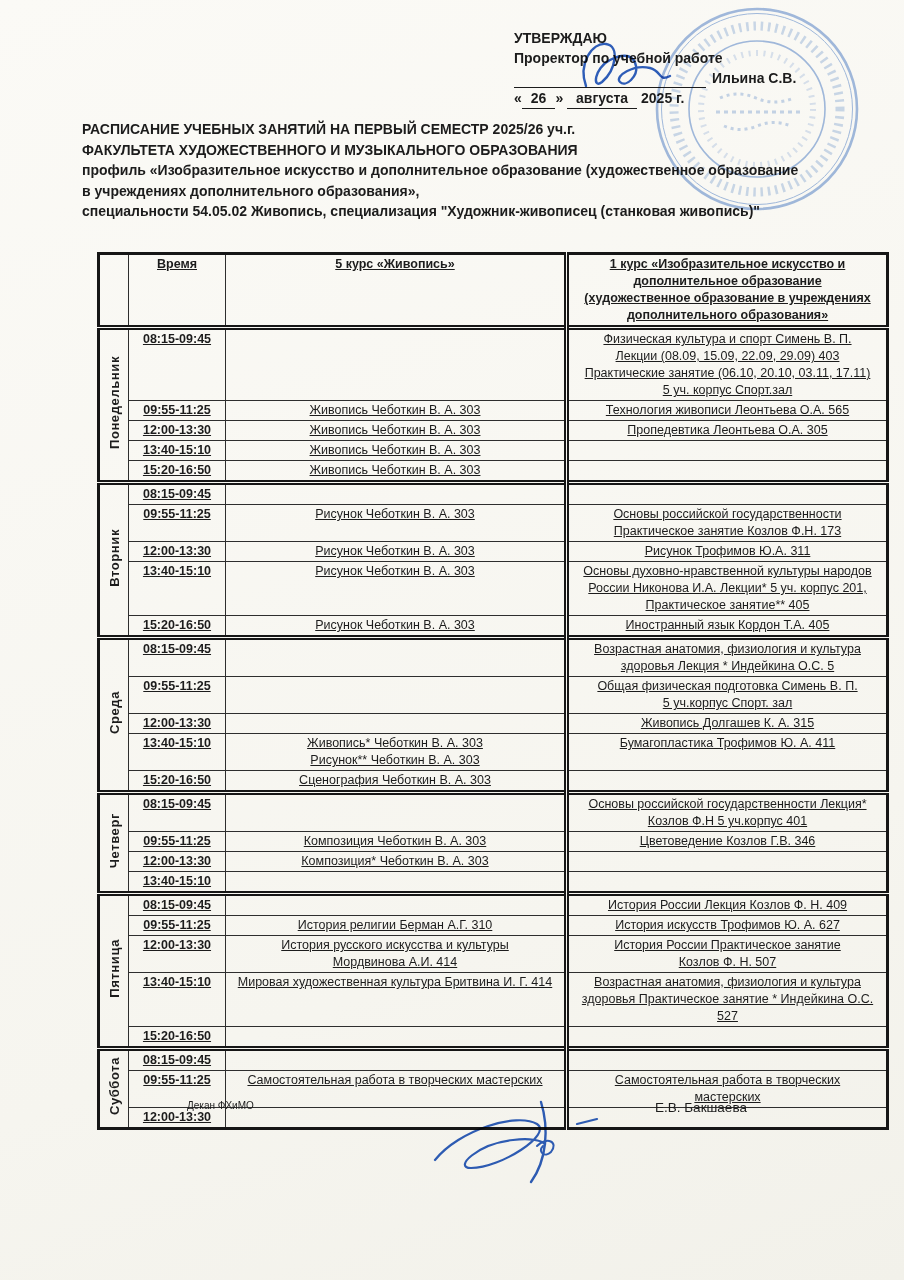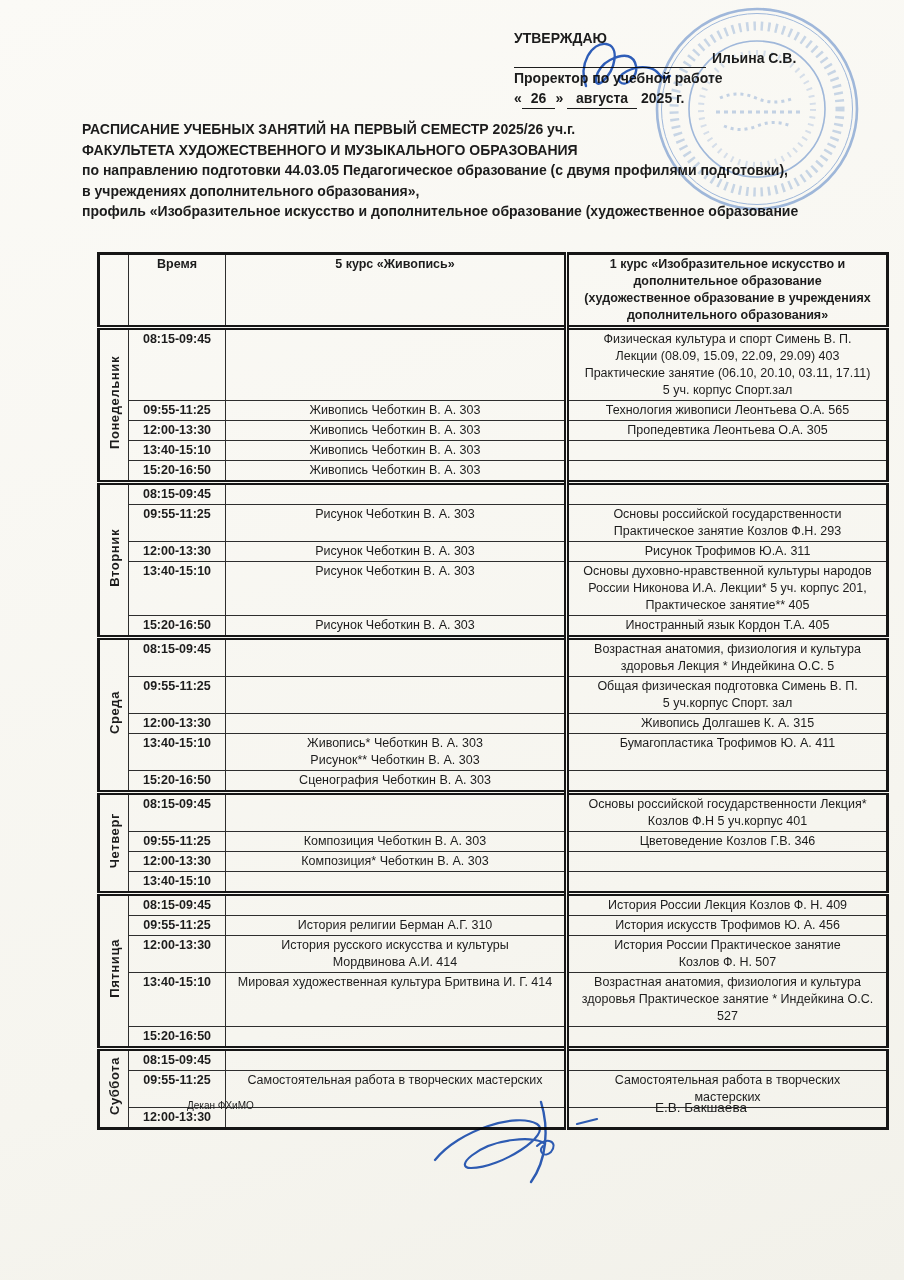--- a/index.html
+++ b/index.html
@@ -27,21 +27,21 @@
     position:absolute; top:119px; left:82px; width:780px;
     text-align:left; font-weight:bold; font-size:14px; line-height:20.5px;
     z-index:2;
   }
   .title div { white-space:nowrap; }
 
   
   table.sched {
     position:absolute; top:252px; left:97px; width:789px;
     border-collapse:collapse; table-layout:fixed;
-    font-size:12.5px; line-height:17px; z-index:2;
+    font-size:12.5px; line-height:17px; z-index:2;text-decoration:underline;
   }
   table.sched { border:3px solid #161616; }
   .sched th, .sched td { border:1px solid #2e2e2e; vertical-align:top;
     padding:1px 3px; text-align:center; }
   .sched thead tr { border-bottom:5px double #161616; }
   .sched tbody.day-block { border-top:5px double #161616; }
   .sched .c1-col { border-left:5px double #161616; }
   .sched thead th { height:72px; font-weight:bold; white-space:pre-line; }
   .sched td { height:19px; white-space:pre-line; }
   .sched td.time-cell { font-weight:bold;margin-left:36px; }
@@ -60,22 +60,22 @@
   .sig-top { position:absolute; left:576px; top:30px; width:104px; height:72px;
     z-index:6; mix-blend-mode:multiply; pointer-events:none; }
   .sig-bottom { position:absolute; left:425px; top:1094px; width:190px; height:96px;
     z-index:6; mix-blend-mode:multiply; pointer-events:none; }
 </style>
 </head>
 <body>
 
 <div class="approval">
   <div>УТВЕРЖДАЮ</div>
+  <div>Проректор по учебной работе</div>
   <div><span class="sign-line"></span><span>Ильина С.В.</span></div>
-  <div>Проректор по учебной работе</div>
   <div><span>«</span><span class="u">26</span><span>»</span>&nbsp;<span class="u">августа</span>&nbsp;<span>2025 г.</span></div>
 </div>
 
 <svg class="stamp" viewBox="0 0 230 230">
   <g stroke="#4d7fcb" fill="none">
     <circle cx="115" cy="115" r="100" stroke-width="2.6"></circle>
     <circle cx="115" cy="115" r="95.5" stroke-width="1"></circle>
     <circle cx="115" cy="115" r="68" stroke-width="1.6"></circle>
     <circle cx="115" cy="115" r="83" stroke-width="9" stroke-dasharray="2.5 4.8" opacity="0.55"></circle>
     <circle cx="115" cy="115" r="56" stroke-width="6" stroke-dasharray="2 5.5" opacity="0.4"></circle>
@@ -142,21 +142,21 @@
       <tr>
         <td class="day-cell" rowspan="5"><span class="day-label">Вторник</span></td>
         <td class="time-cell">08:15-09:45</td>
         <td class="c5-cell"></td>
         <td class="c1-cell c1-col"></td>
       </tr>
       <tr>
         <td class="time-cell">09:55-11:25</td>
         <td class="c5-cell">Рисунок Чеботкин В. А. 303</td>
         <td class="c1-cell c1-col">Основы российской государственности
-Практическое занятие Козлов Ф.Н. 293</td>
+Практическое занятие Козлов Ф.Н. 173</td>
       </tr>
       <tr>
         <td class="time-cell">12:00-13:30</td>
         <td class="c5-cell">Рисунок Чеботкин В. А. 303</td>
         <td class="c1-cell c1-col">Рисунок Трофимов Ю.А. 311</td>
       </tr>
       <tr>
         <td class="time-cell">13:40-15:10</td>
         <td class="c5-cell">Рисунок Чеботкин В. А. 303</td>
         <td class="c1-cell c1-col">Основы духовно-нравственной культуры народов
@@ -227,21 +227,21 @@
     <tbody class="day-block">
       <tr>
         <td class="day-cell" rowspan="5"><span class="day-label">Пятница</span></td>
         <td class="time-cell">08:15-09:45</td>
         <td class="c5-cell"></td>
         <td class="c1-cell c1-col">История России Лекция Козлов Ф. Н. 409</td>
       </tr>
       <tr>
         <td class="time-cell">09:55-11:25</td>
         <td class="c5-cell">История религии Берман А.Г. 310</td>
-        <td class="c1-cell c1-col">История искусств Трофимов Ю. А. 456</td>
+        <td class="c1-cell c1-col">История искусств Трофимов Ю. А. 627</td>
       </tr>
       <tr>
         <td class="time-cell">12:00-13:30</td>
         <td class="c5-cell">История русского искусства и культуры
 Мордвинова А.И. 414</td>
         <td class="c1-cell c1-col">История России Практическое занятие
 Козлов Ф. Н. 507</td>
       </tr>
       <tr>
         <td class="time-cell">13:40-15:10</td>
@@ -283,16 +283,16 @@
 <svg class="sig-bottom" viewBox="0 0 190 96">
   <path d="M10,66 C34,36 92,18 112,30 C128,40 76,74 46,74 C28,74 52,50 88,46 C104,44 116,46 120,50" stroke="#2f5fc0" stroke-width="2.2" fill="none" stroke-linecap="round"></path>
   <path d="M116,8 C124,34 122,66 106,88" stroke="#2f5fc0" stroke-width="2.4" fill="none" stroke-linecap="round"></path>
   <path d="M112,52 C122,42 134,48 126,58 C120,64 112,58 118,52" stroke="#2f5fc0" stroke-width="2" fill="none" stroke-linecap="round"></path>
   <path d="M152,30 L172,25" stroke="#2f5fc0" stroke-width="2.2" fill="none" stroke-linecap="round"></path>
 </svg>
 
 <div class="title">
     <div>РАСПИСАНИЕ УЧЕБНЫХ ЗАНЯТИЙ НА ПЕРВЫЙ СЕМЕСТР 2025/26 уч.г.</div>
     <div>ФАКУЛЬТЕТА ХУДОЖЕСТВЕННОГО И МУЗЫКАЛЬНОГО ОБРАЗОВАНИЯ</div>
-    <div>по направлению подготовки 44.03.05 Педагогическое образование (с двумя профилями подготовки),</div>
+    <div>профиль «Изобразительное искусство и дополнительное образование (художественное образование</div>
     <div>в учреждениях дополнительного образования»,</div>
-    <div>профиль «Изобразительное искусство и дополнительное образование (художественное образование</div>
+    <div>специальности 54.05.02 Живопись, специализация "Художник-живописец (станковая живопись)"</div>
   </div>
 
 </body></html>

